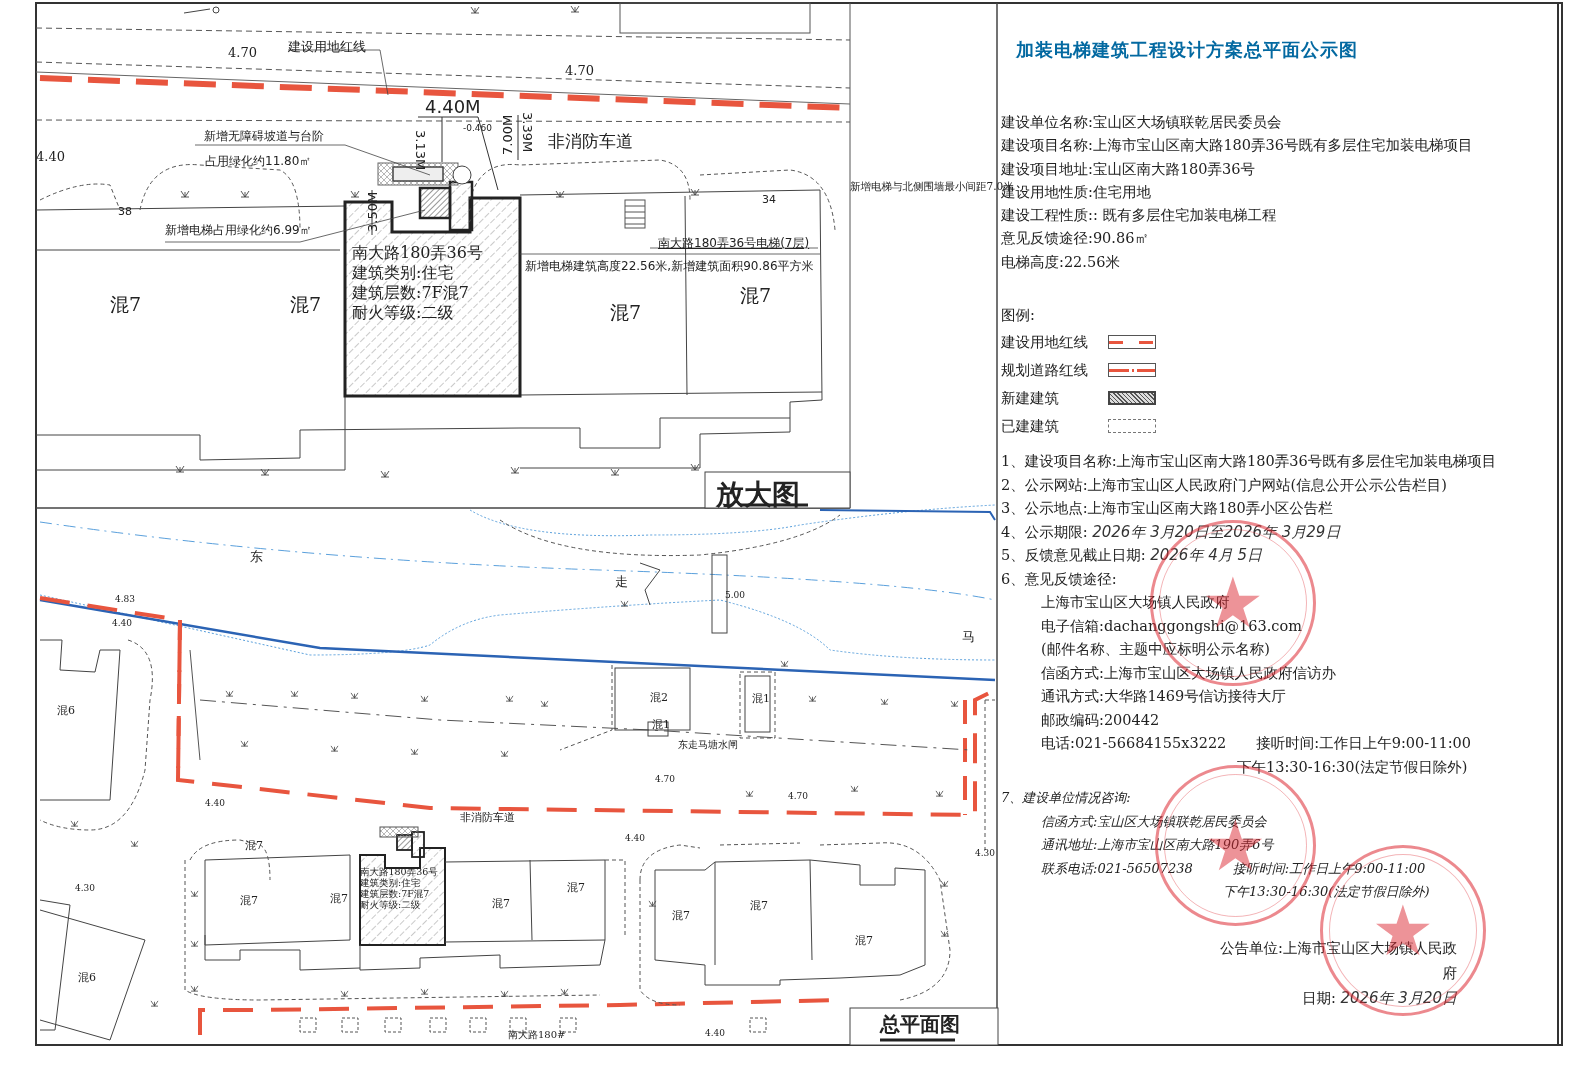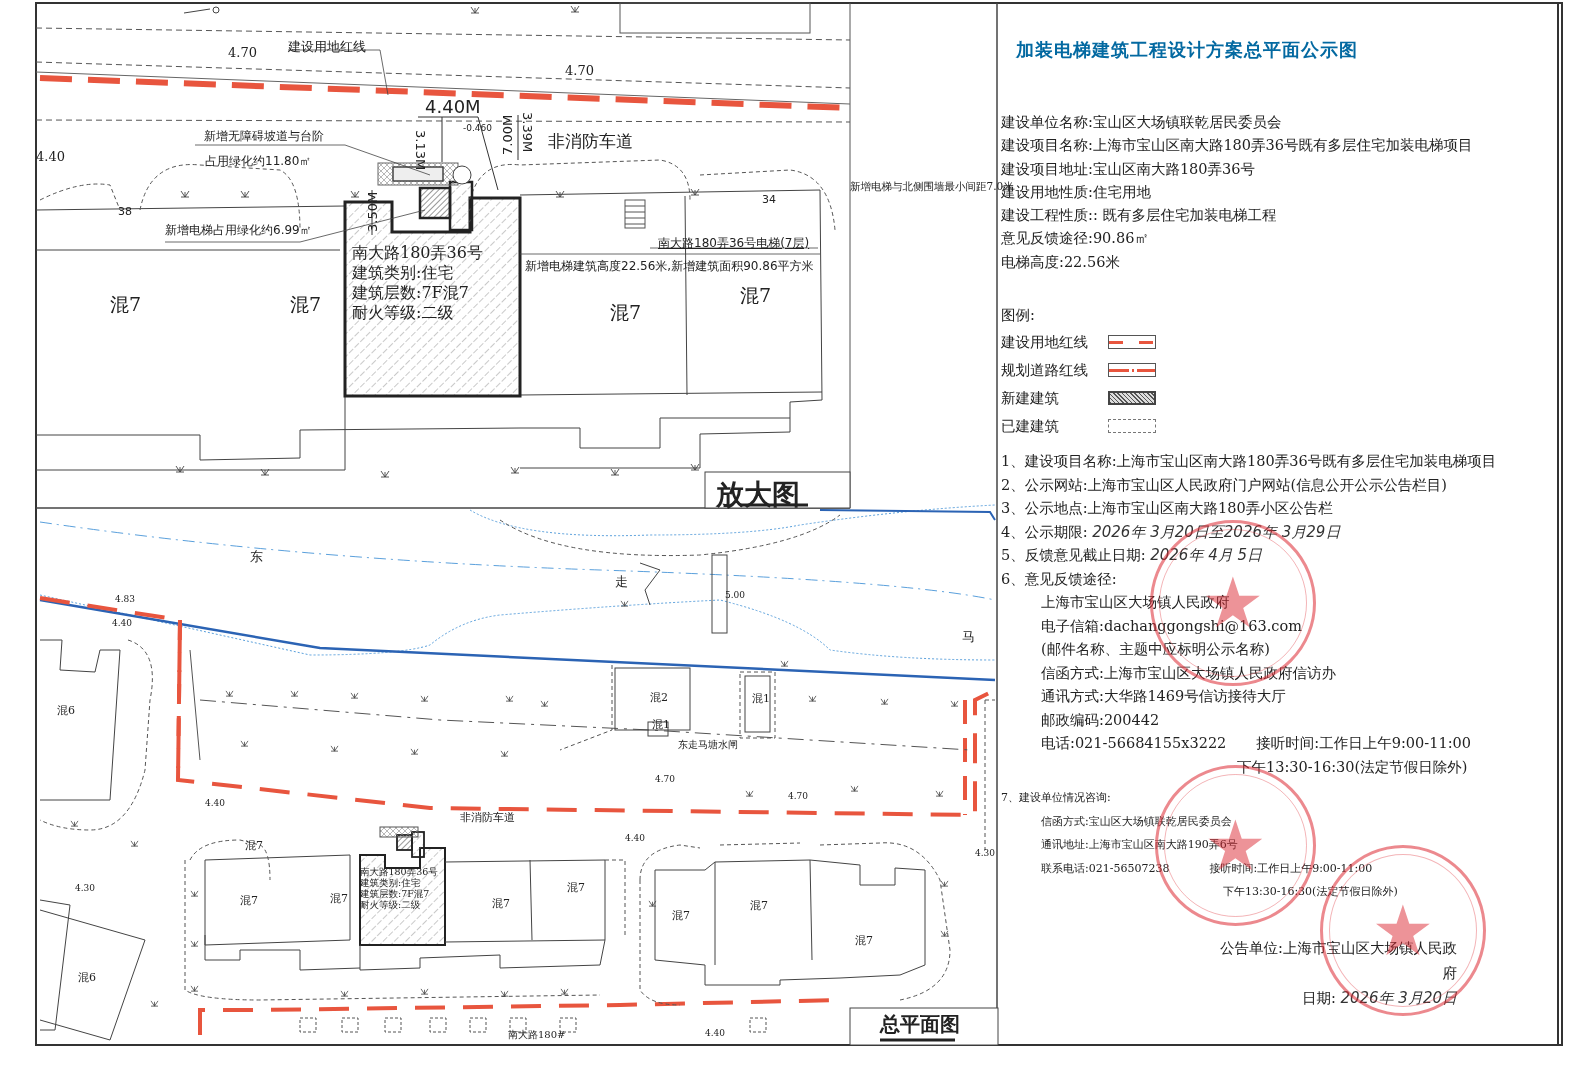--- a/index.html
+++ b/index.html
@@ -14,21 +14,21 @@
   .legend .lg-label{width:107px;}
   .legend .sw{width:48px;height:14px;border:1px solid #555;position:relative;box-sizing:border-box;}
   .sw.dash::after{content:"";position:absolute;left:0;right:0;top:5px;height:3px;background:repeating-linear-gradient(90deg,#e8553e 0 14px,transparent 14px 30px);}
   .sw.dashdot::after{content:"";position:absolute;left:0;right:0;top:5px;height:3px;background:repeating-linear-gradient(90deg,#e8553e 0 20px,transparent 20px 23px,#e8553e 23px 25px,transparent 25px 28px);}
   .sw.hatch{border:2px solid #444;background:repeating-linear-gradient(45deg,#555 0 1px,#ddd 1px 3px);}
   .sw.plain{border:1px dashed #777;}
   .notes{position:absolute;left:1001px;top:450px;font-size:14.5px;line-height:23.5px;color:#222;}
   .notes div{white-space:nowrap;}
   .ind{padding-left:40px;}
   .hw{font-family:"DejaVu Sans","Liberation Sans",sans-serif;font-style:italic;font-size:15px;color:#333;}
-  .sub7{position:absolute;left:1001px;top:786px;font-size:11px;line-height:23.5px;}
+  .sub7{position:absolute;left:1001px;top:786px;font-size:13px;line-height:23.5px;font-style:italic;}
   .sub7 div{white-space:nowrap;}
   .sign{position:absolute;left:1209px;top:936px;font-size:14.5px;line-height:25px;text-align:right;width:248px;}
   .stamp{position:absolute;border-radius:50%;border:3px solid rgba(220,40,50,0.55);pointer-events:none;}
   .stamp .star{position:absolute;left:50%;top:50%;transform:translate(-50%,-50%);font-size:70px;color:rgba(220,40,50,0.5);font-family:"DejaVu Sans",sans-serif;}
   .stamp .ring{position:absolute;inset:6px;border-radius:50%;border:1px solid rgba(220,40,50,0.35);}
 </style>
 </head>
 <body>
 
 <div class="sheet">

